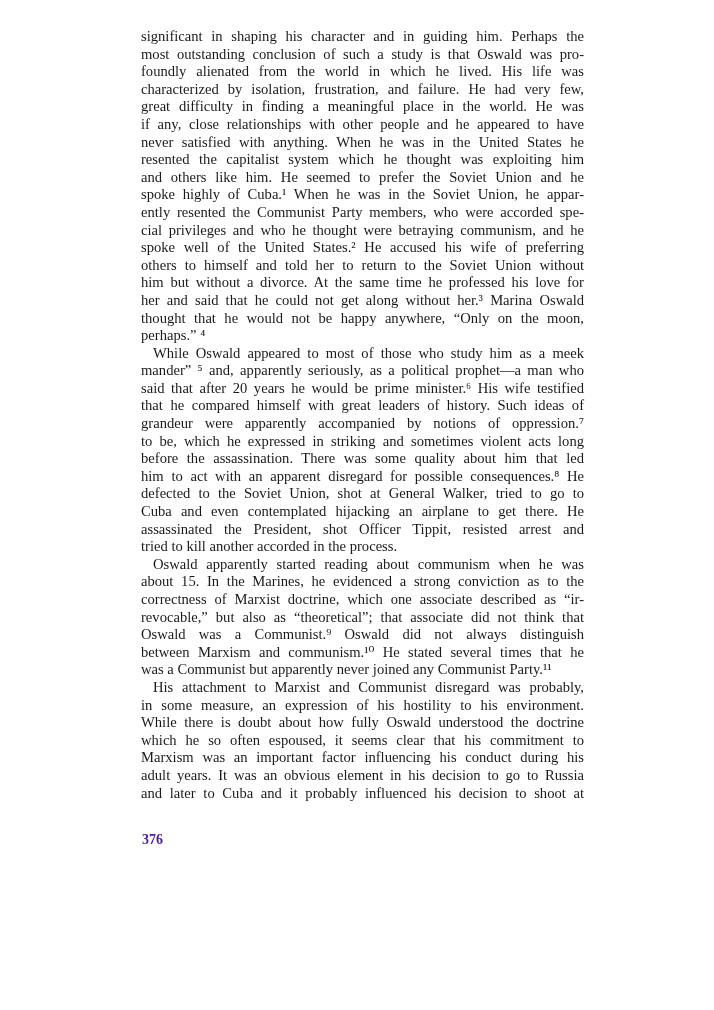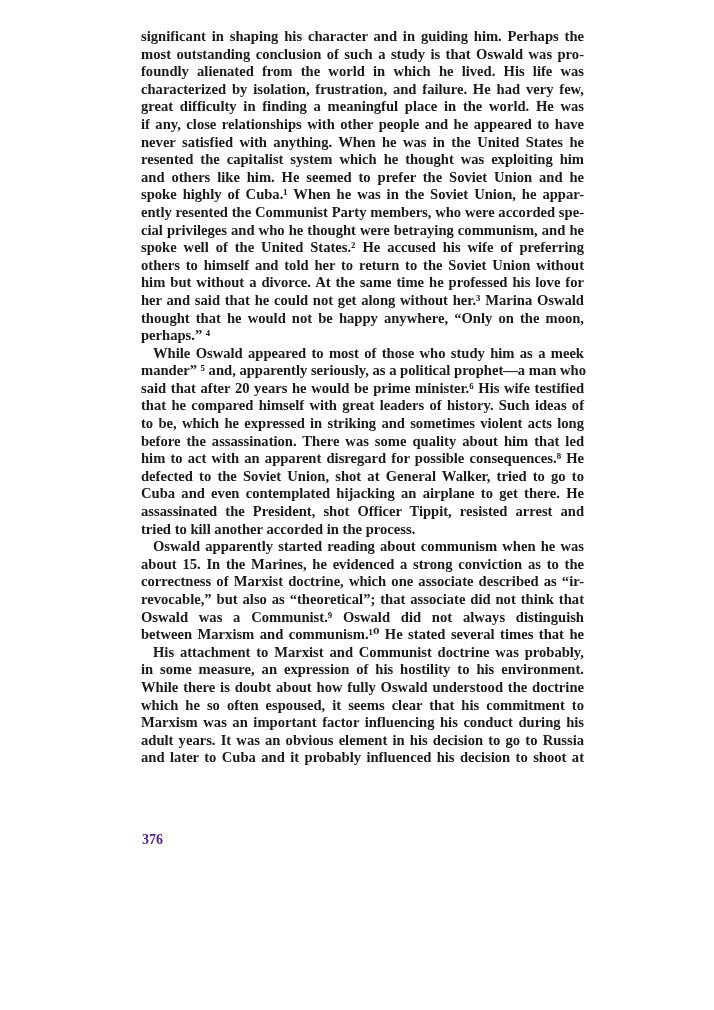--- a/index.html
+++ b/index.html
@@ -27,21 +27,20 @@
       margin: 0;
       text-align: justify;
       hyphens: none;
     }
     .line {
       display: block;
       text-align: justify;
       text-align-last: justify;
       white-space: nowrap;
       height: 17.6px;
-      font-weight: bold;
     }
     .line.last {
       text-align-last: left;
     }
     .page-number {
       position: absolute;
       left: 142px;
       top: 832px;
       font-family: "Liberation Serif", "DejaVu Serif", serif;
       font-weight: bold;
@@ -72,40 +71,42 @@
     <span class="line">her and said that he could not get along without her.³  Marina Oswald</span>
     <span class="line">thought that he would not be happy anywhere, “Only on the moon,</span>
     <span class="line last">perhaps.” ⁴</span>
   </div>
 
   <div class="para">
     <span class="line" style="padding-left:12px">While Oswald appeared to most of those who study him as a meek</span>
     <span class="line">mander” ⁵ and, apparently seriously, as a political prophet—a man who</span>
     <span class="line">said that after 20 years he would be prime minister.⁶  His wife testified</span>
     <span class="line">that he compared himself with great leaders of history.  Such ideas of</span>
+    <span class="line">grandeur were apparently accompanied by notions of oppression.⁷</span>
     <span class="line">to be, which he expressed in striking and sometimes violent acts long</span>
     <span class="line">before the assassination.  There was some quality about him that led</span>
     <span class="line">him to act with an apparent disregard for possible consequences.⁸  He</span>
     <span class="line">defected to the Soviet Union, shot at General Walker, tried to go to</span>
     <span class="line">Cuba and even contemplated hijacking an airplane to get there.  He</span>
     <span class="line">assassinated the President, shot Officer Tippit, resisted arrest and</span>
     <span class="line last">tried to kill another accorded in the process.</span>
   </div>
 
   <div class="para">
     <span class="line" style="padding-left:12px">Oswald apparently started reading about communism when he was</span>
     <span class="line">about 15.  In the Marines, he evidenced a strong conviction as to the</span>
     <span class="line">correctness of Marxist doctrine, which one associate described as “ir-</span>
     <span class="line">revocable,” but also as “theoretical”; that associate did not think that</span>
     <span class="line">Oswald was a Communist.⁹  Oswald did not always distinguish</span>
     <span class="line">between Marxism and communism.¹⁰  He stated several times that he</span>
+    <span class="line last">was a Communist but apparently never joined any Communist Party.¹¹</span>
   </div>
 
   <div class="para">
-    <span class="line" style="padding-left:12px">His attachment to Marxist and Communist doctrine was probably,</span>
+    <span class="line" style="padding-left:12px">His attachment to Marxist and Communist disregard was probably,</span>
     <span class="line">in some measure, an expression of his hostility to his environment.</span>
     <span class="line">While there is doubt about how fully Oswald understood the doctrine</span>
     <span class="line">which he so often espoused, it seems clear that his commitment to</span>
     <span class="line">Marxism was an important factor influencing his conduct during his</span>
     <span class="line">adult years.  It was an obvious element in his decision to go to Russia</span>
     <span class="line">and later to Cuba and it probably influenced his decision to shoot at</span>
   </div>
 </div>
 
 <div class="page-number">376</div>

